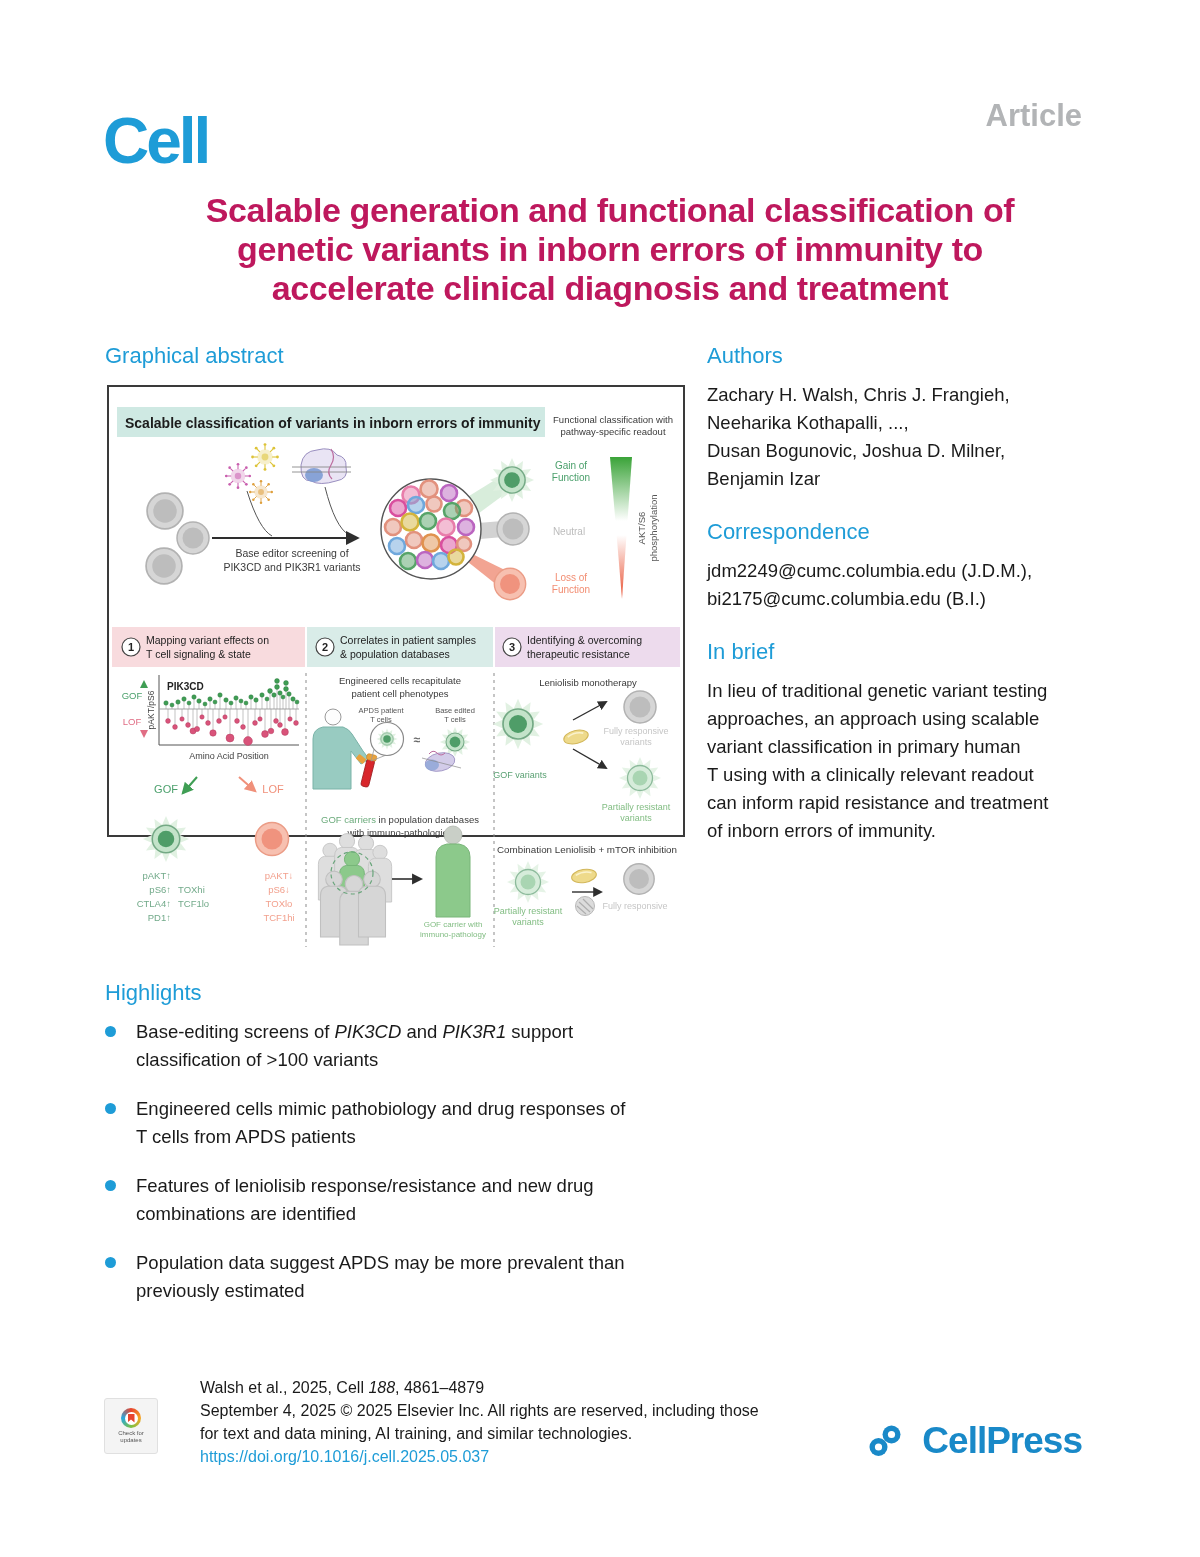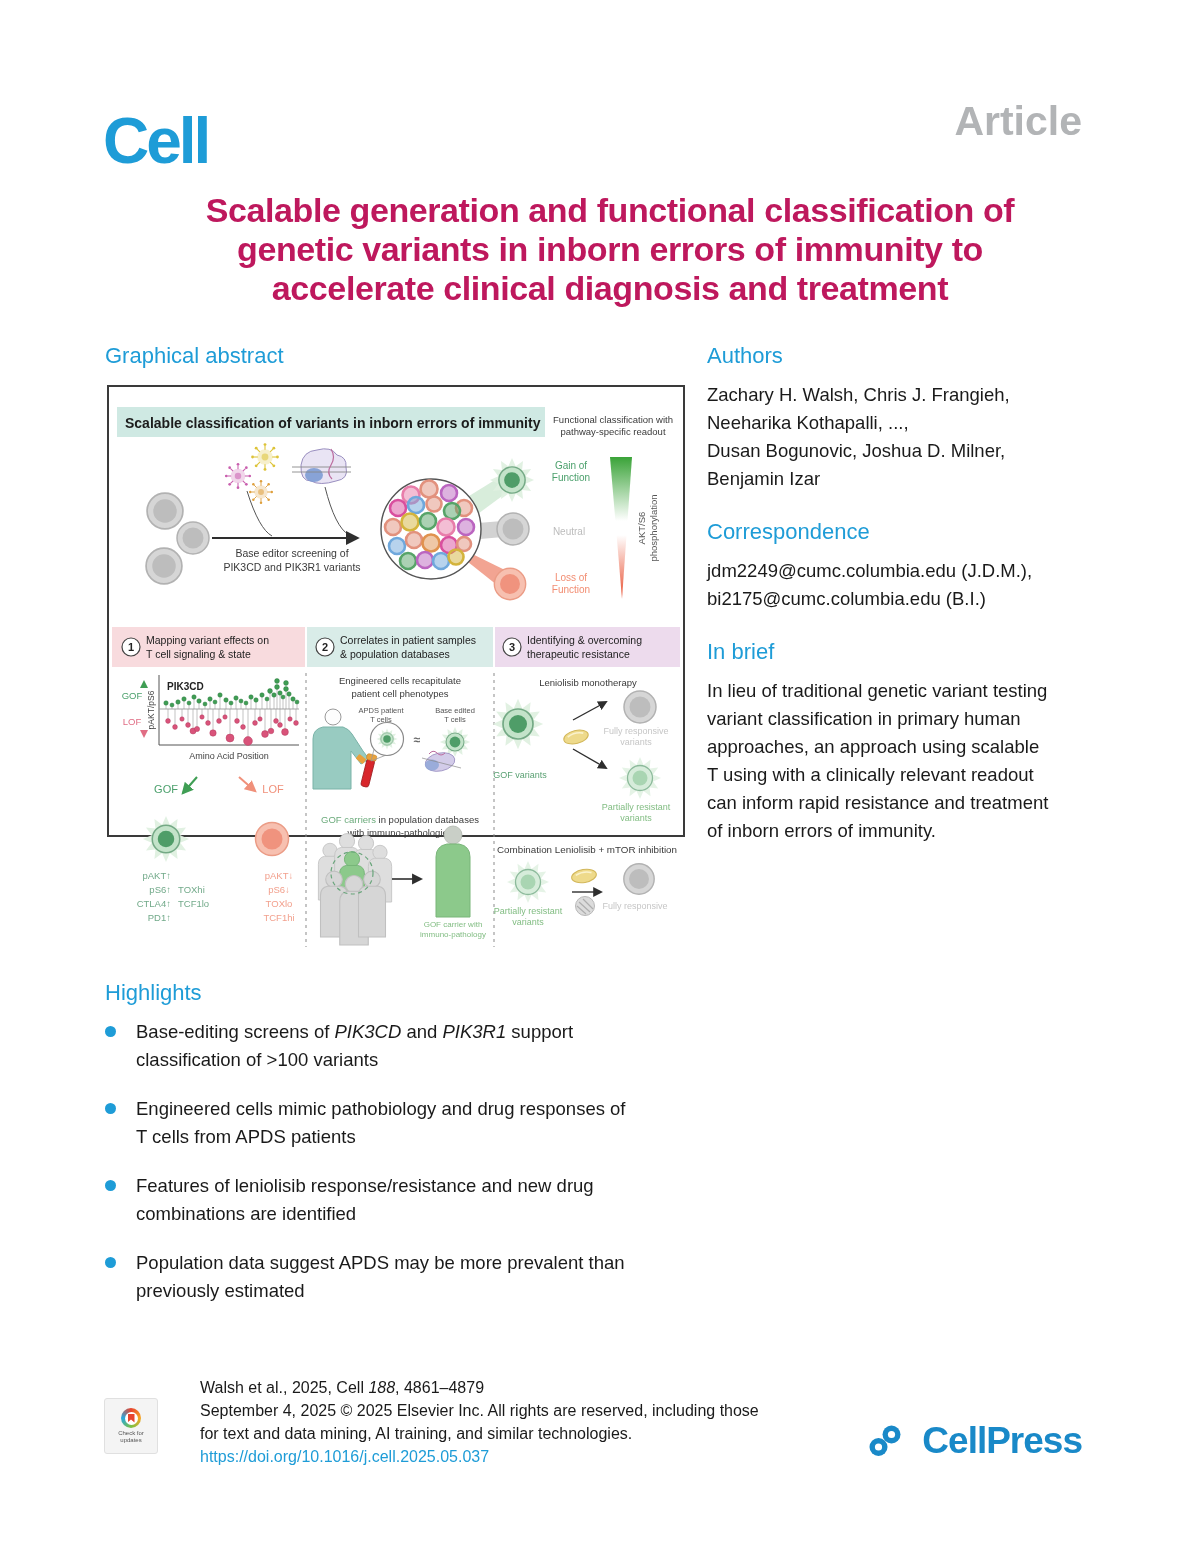--- a/index.html
+++ b/index.html
@@ -1,18 +1,18 @@
 <!DOCTYPE html>
 <html><head>
 <meta charset="utf-8">
 <style>
   html,body{margin:0;padding:0;background:#ffffff;}
   .page{position:relative;width:1200px;height:1557px;background:#fff;
         font-family:"Liberation Sans",sans-serif;color:#1a1a1a;overflow:hidden;}
-  .article-label{position:absolute;top:98px;right:118px;font-size:41px;font-weight:bold;color:#b2b4b6;}
+  .article-label{position:absolute;top:98px;right:118px;font-size:31px;font-weight:bold;color:#b2b4b6;}
   .cell-logo{position:absolute;top:104px;left:103px;font-size:64px;font-weight:bold;color:#1e9cd7;letter-spacing:-3px;}
   .title{position:absolute;top:191px;left:105px;width:1010px;font-size:34px;font-weight:bold;color:#be185d;line-height:39px;letter-spacing:-0.4px;text-align:center;}
   .title div{white-space:nowrap;}
   h2.sec{font-size:22px;font-weight:normal;color:#1e9cd7;margin:0 0 12px 0;}
   .ga-heading{position:absolute;top:343px;left:105px;}
   .ga-box{position:absolute;top:385px;left:107px;width:578px;height:452px;border:2px solid #3a3a3a;box-sizing:border-box;background:#fff;}
   .right-col{position:absolute;left:707px;top:343px;width:395px;}
   .right-col .block{font-size:18.5px;line-height:28px;margin-bottom:26px;color:#1a1a1a;}
   .right-col .block div{white-space:nowrap;}
   .highlights{position:absolute;left:105px;top:980px;width:620px;}
@@ -476,22 +476,22 @@
       <div>Benjamin Izar</div>
     </div>
     <h2 class="sec">Correspondence</h2>
     <div class="block">
       <div>jdm2249@cumc.columbia.edu (J.D.M.),</div>
       <div>bi2175@cumc.columbia.edu (B.I.)</div>
     </div>
     <h2 class="sec">In brief</h2>
     <div class="block">
       <div>In lieu of traditional genetic variant testing</div>
+      <div>approaches, an approach using scalable</div>
       <div>variant classification in primary human</div>
-      <div>approaches, an approach using scalable</div>
       <div>T using with a clinically relevant readout</div>
       <div>can inform rapid resistance and treatment</div>
       <div>of inborn errors of immunity.</div>
     </div>
   </div>
 
   <div class="highlights">
     <h2 class="sec">Highlights</h2>
     <div class="hl-item">
       <span class="hl-dot"></span>

